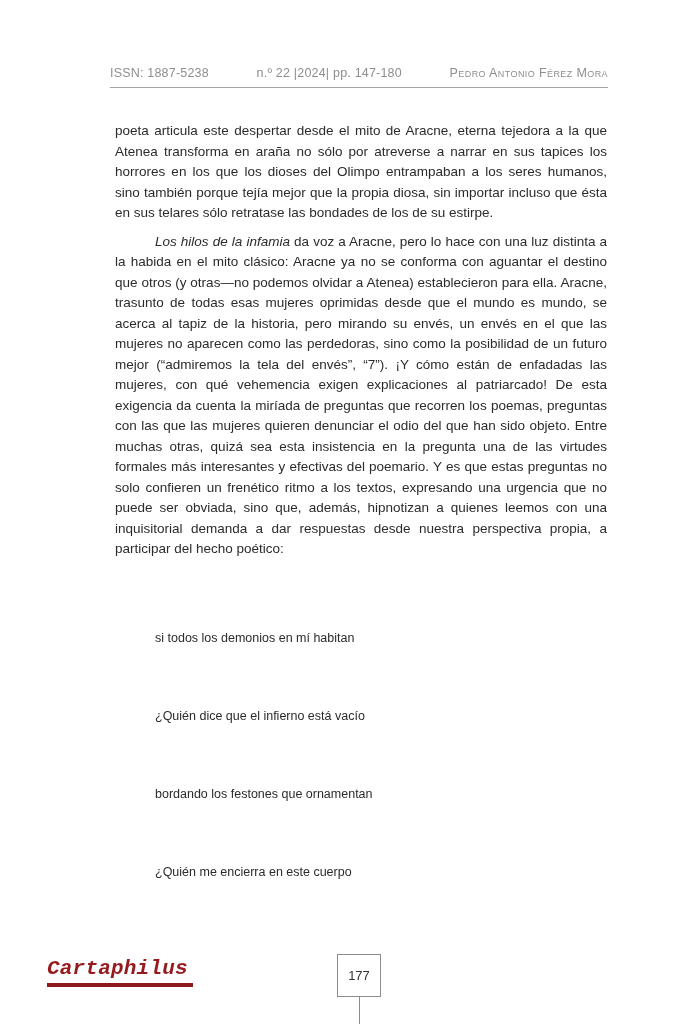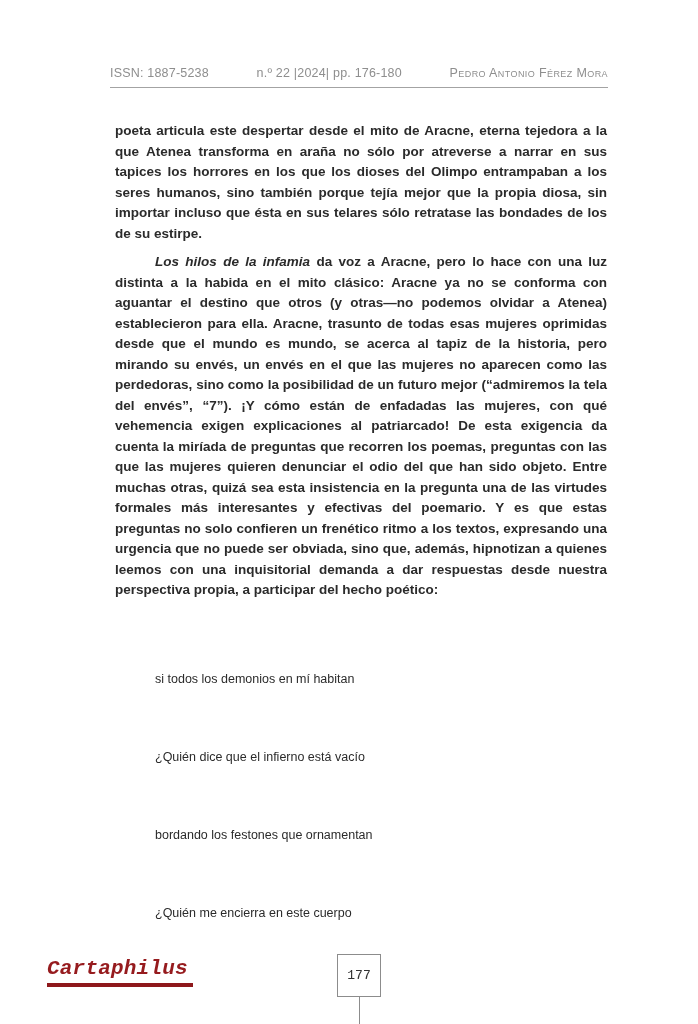--- a/index.html
+++ b/index.html
@@ -42,21 +42,20 @@
     position: absolute;
     top: 121px;
     left: 115px;
     width: 492px;
     font-size: 13.5px;
     line-height: 20.5px;
     text-align: justify;
   }
   .content p {
     margin: 0;
-    font-weight: bold;
   }
   .content p.indent {
     text-indent: 40px;
     margin-top: 8px;
   }
   .poem {
     margin: 13px 0 21px 40px;
     font-size: 12.5px;
     line-height: 26px;
     text-align: left;
@@ -83,39 +82,38 @@
     top: 954px;
     width: 44px;
     height: 43px;
     border: 1px solid #8c8c8c;
     box-sizing: border-box;
     display: flex;
     align-items: center;
     justify-content: center;
     font-size: 13px;
     color: #333333;
-    font-family: Liberation Mono, monospace;
   }
   .page-number-line {
     position: absolute;
     left: 359px;
     top: 997px;
     width: 1px;
     height: 27px;
     background: #8c8c8c;
   }
 </style>
 </head>
 <body>
 
 <div class="page">
 
   <div class="header">
     <span>ISSN: 1887-5238</span>
-    <span>n.º 22 |2024| pp. 176-180</span>
+    <span>n.º 22 |2024| pp. 147-180</span>
     <span class="author">Pedro Antonio Férez Mora</span>
   </div>
 
   <div class="content">
 
     <p>poeta articula este despertar desde el mito de Aracne, eterna tejedora a la que Atenea transforma en araña no sólo por atreverse a narrar en sus tapices los horrores en los que los dioses del Olimpo entrampaban a los seres humanos, sino también porque tejía mejor que la propia diosa, sin importar incluso que ésta en sus telares sólo retratase las bondades de los de su estirpe.</p>
 
     <p class="indent"><em>Los hilos de la infamia</em><span> da voz a Aracne, pero lo hace con una luz distinta a la habida en el mito clásico: Aracne ya no se conforma con aguantar el destino que otros (y otras—no podemos olvidar a Atenea) establecieron para ella. Aracne, trasunto de todas esas mujeres oprimidas desde que el mundo es mundo, se acerca al tapiz de la historia, pero mirando su envés, un envés en el que las mujeres no aparecen como las perdedoras, sino como la posibilidad de un futuro mejor (“admiremos la tela del envés”, “7”). ¡Y cómo están de enfadadas las mujeres, con qué vehemencia exigen explicaciones al patriarcado! De esta exigencia da cuenta la miríada de preguntas que recorren los poemas, preguntas con las que las mujeres quieren denunciar el odio del que han sido objeto. Entre muchas otras, quizá sea esta insistencia en la pregunta una de las virtudes formales más interesantes y efectivas del poemario. Y es que estas preguntas no solo confieren un frenético ritmo a los textos, expresando una urgencia que no puede ser obviada, sino que, además, hipnotizan a quienes leemos con una inquisitorial demanda a dar respuestas desde nuestra perspectiva propia, a participar del hecho poético:</span></p>
 
     <div class="poem">

